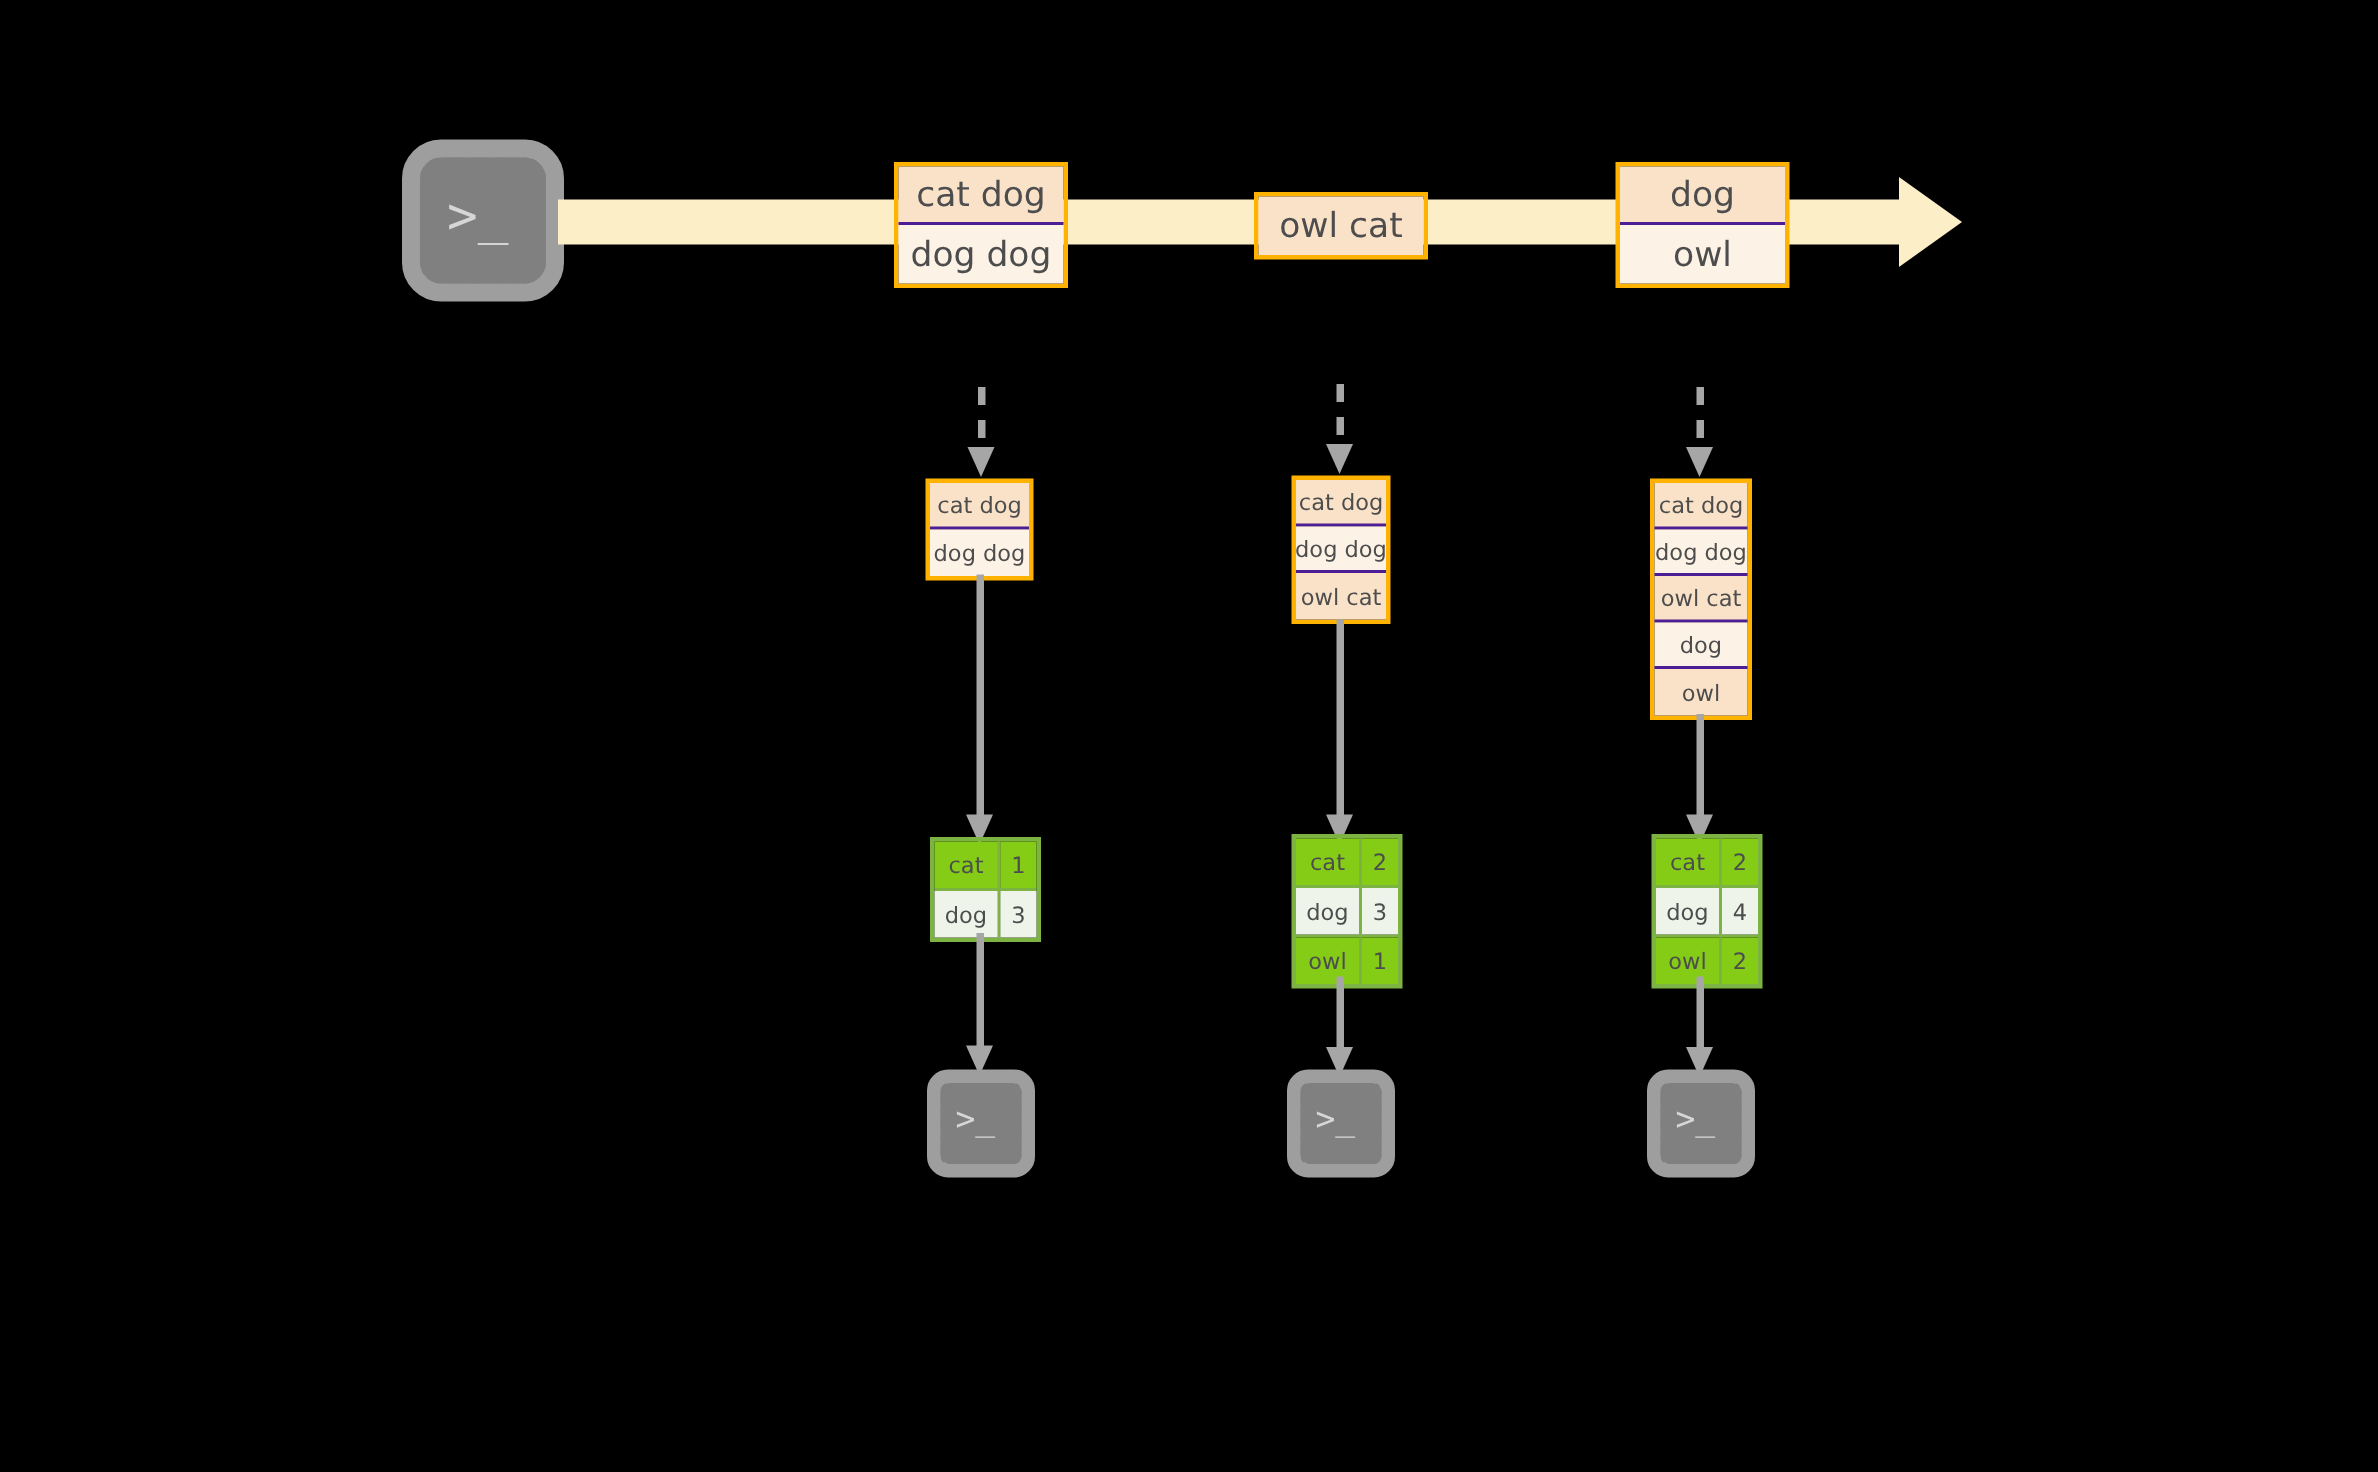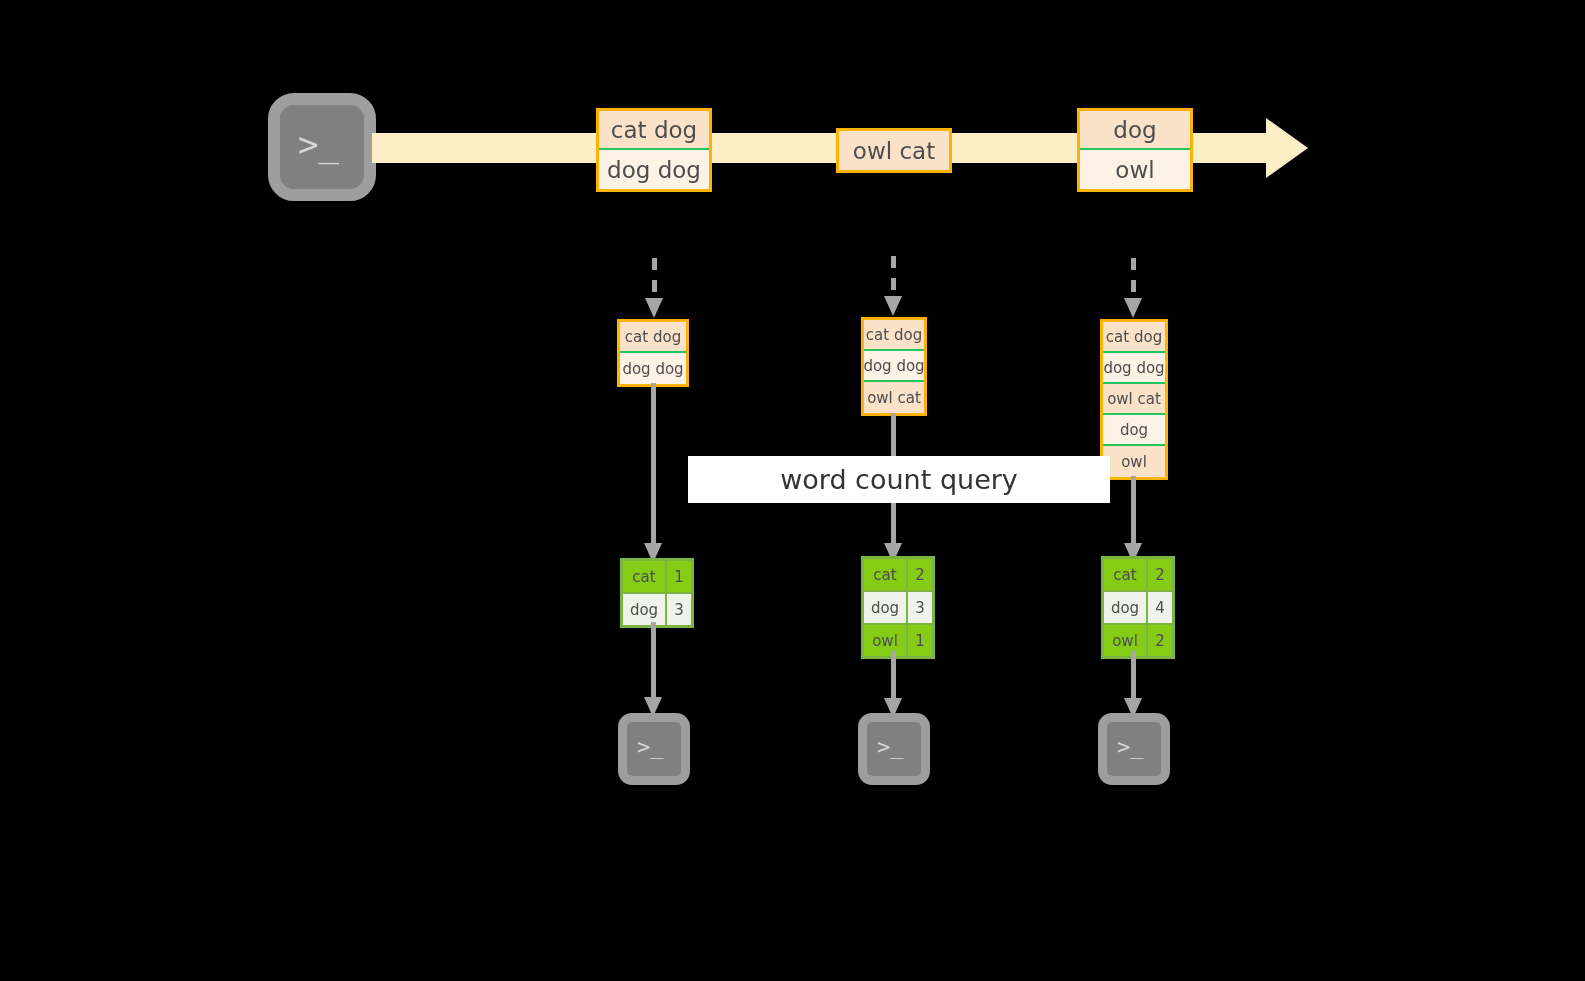--- a/index.html
+++ b/index.html
@@ -82,21 +82,21 @@
     display: flex;
     flex-direction: column;
   }
   .obox .row {
     box-sizing: border-box;
     display: flex;
     align-items: center;
     justify-content: center;
     color: #4d4d4d;
     white-space: nowrap;
-    border-bottom: 2px solid #22c55e;
+    border-bottom: 2px solid #4c1d95;
   }
   .obox .row:last-child { border-bottom: none; }
   .obox .row.dark  { background: #fae2c9; }
   .obox .row.light { background: #fdf2e6; }
 
   
   .tier1 .row { height: 39px; font-size: 23px; }
   
   .tier2 .row { height: 31px; font-size: 15px; }
 
@@ -230,21 +230,20 @@
   </div>
   <div class="conn" style="left:891px; top:413px; height:150px;">
     <div class="shaft" style="height:135px;"></div>
     <div class="head" style="top:130px;"></div>
   </div>
   <div class="conn" style="left:1131px; top:476px; height:88px;">
     <div class="shaft" style="height:72px;"></div>
     <div class="head" style="top:67px;"></div>
   </div>
 
-  <div class="query-label">word count query</div>
 
   <div class="gbox" style="left:620px; top:558px;">
     <div class="grow dark">
       <div class="gk">cat</div>
       <div class="gv">1</div>
     </div>
     <div class="grow light">
       <div class="gk">dog</div>
       <div class="gv">3</div>
     </div>

